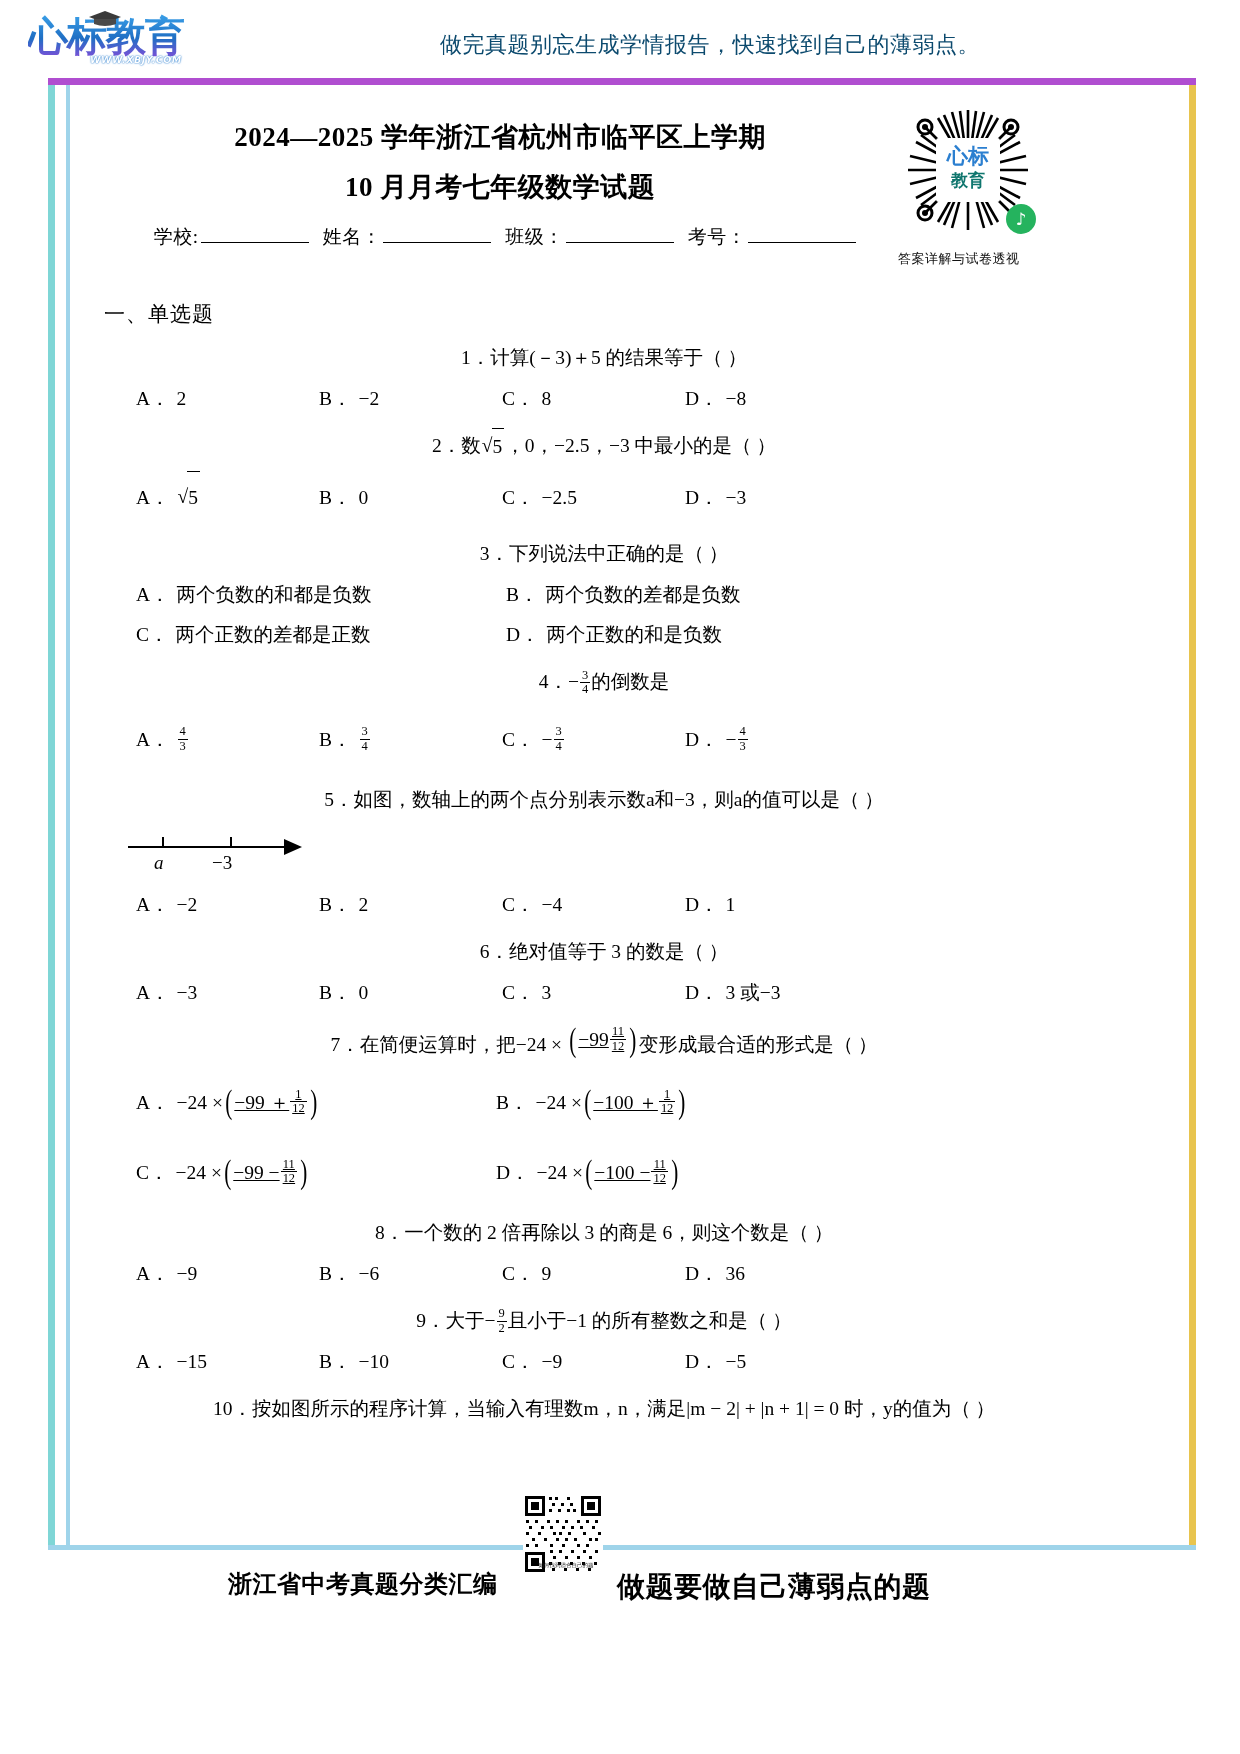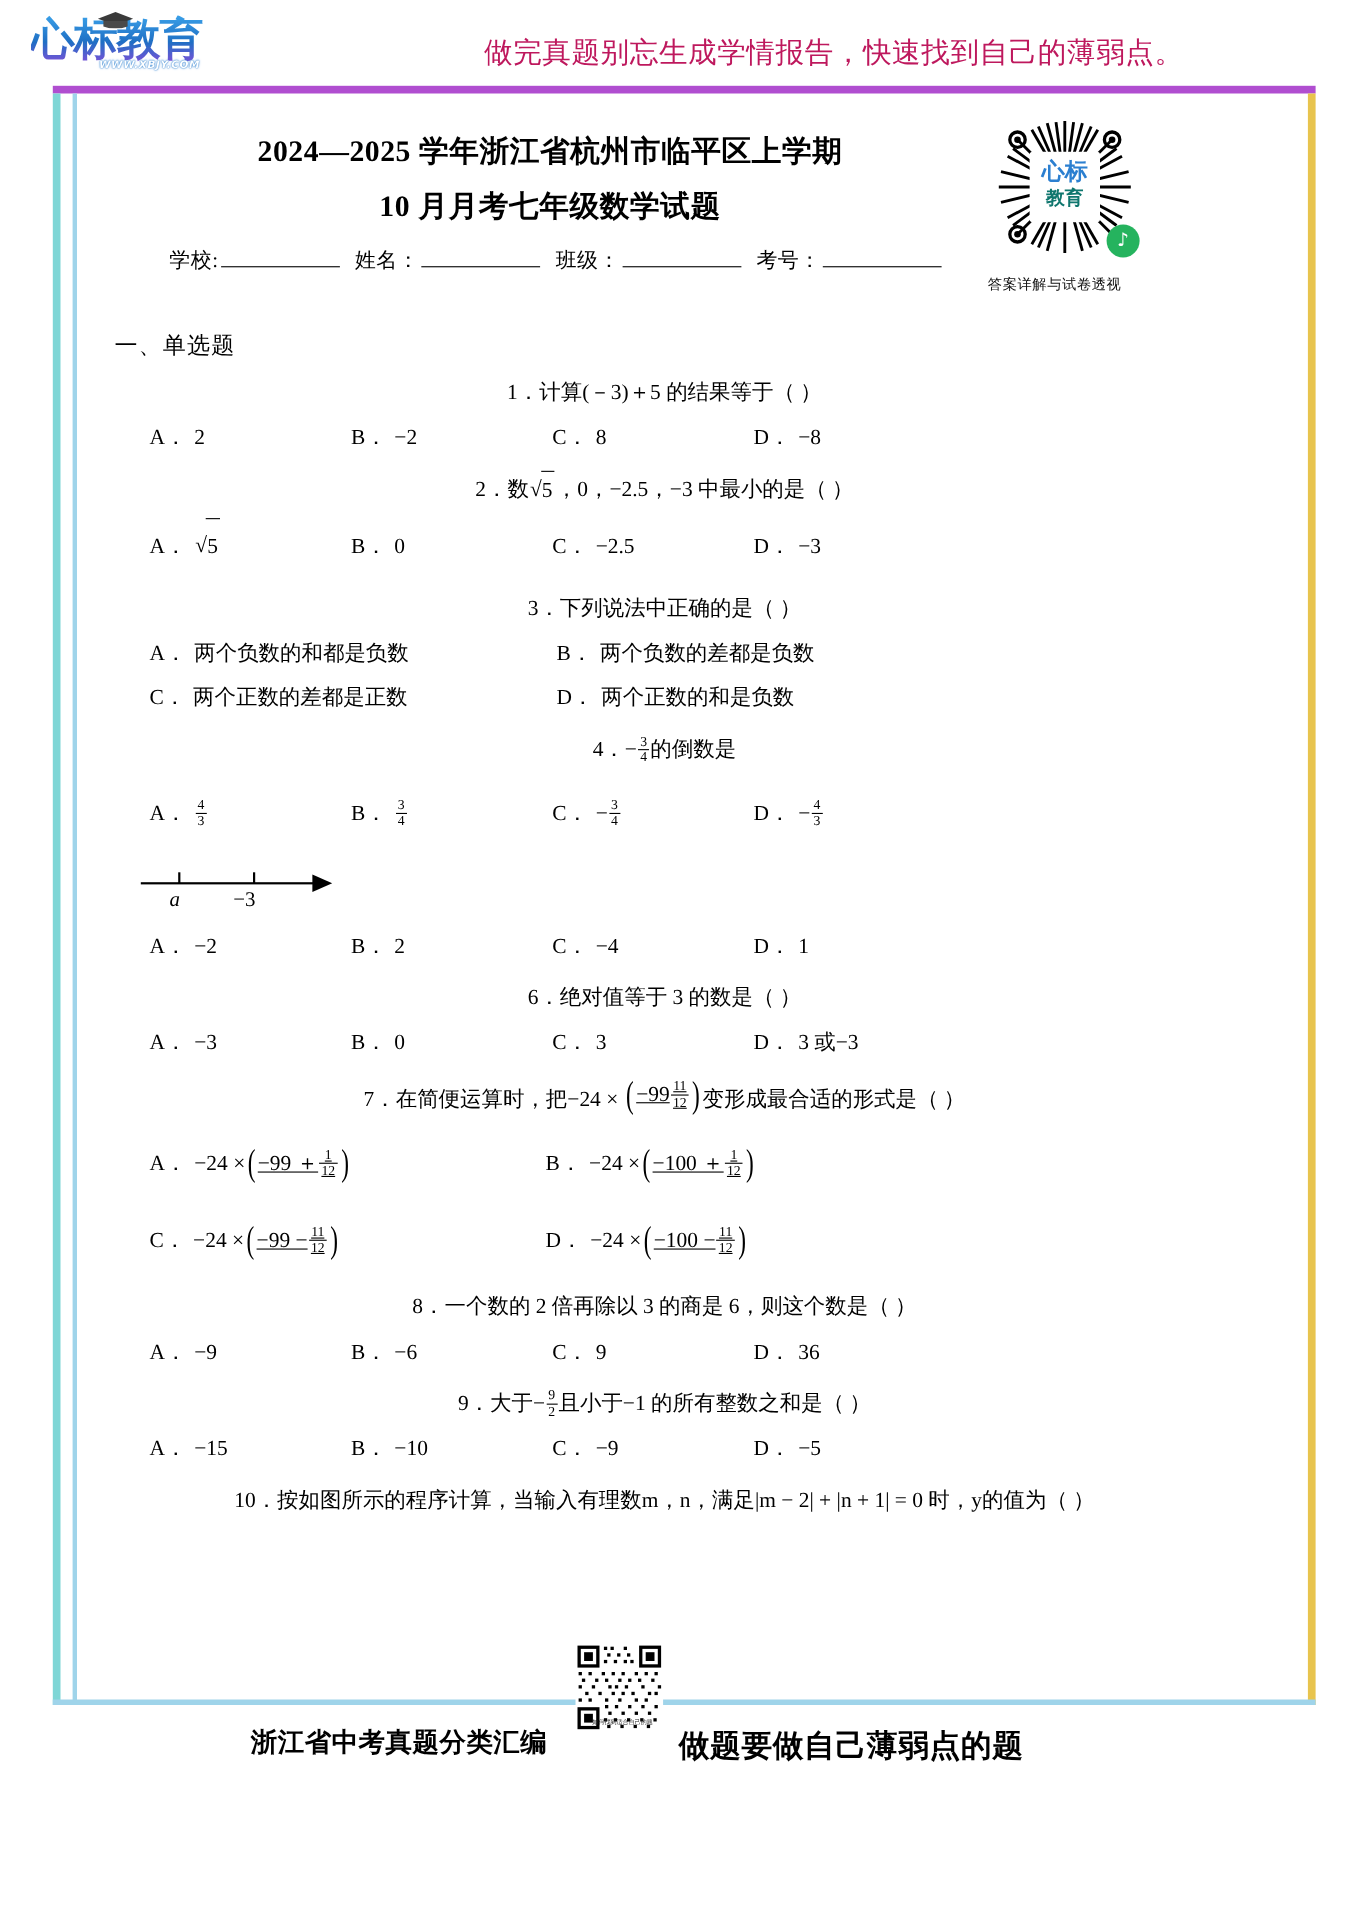--- a/index.html
+++ b/index.html
@@ -50,22 +50,22 @@
     font-weight: bold;
     font-style: italic;
     color: #ffffff;
     text-shadow: 0 0 1px #2a7fd0, 0 0 2px #2a7fd0;
     letter-spacing: 0.5px;
   }
   .header-tagline {
     position: absolute;
     left: 440px; top: 30px;
     font-family: "DejaVu Sans", sans-serif;
-    font-size: 26px;
-    color: #be185d;
+    font-size: 22px;
+    color: #0c4a6e;
     white-space: nowrap;
     letter-spacing: 0.5px;
   }
 
   
   .frame-top {
     position: absolute;
     left: 48px; top: 78px;
     width: 1148px; height: 7px;
     background: #b04ed0;
@@ -552,20 +552,23 @@
           <span>−</span>
           <span class="frac">
             <span class="num">4</span>
             <span class="den">3</span>
           </span>
         </div>
     </div>
   </div>
 
   <div class="q">
+    <div class="q-stem">
+      <span>5．</span><span>如图，数轴上的两个点分别表示数a和−3，则a的值可以是（  ）</span>
+    </div>
     <div class="numline">
       <div class="nl-axis"></div>
       <div class="nl-arrowhead"></div>
       <div class="nl-tick t1"></div>
       <div class="nl-tick t2"></div>
       <div class="nl-lab l1">a</div>
       <div class="nl-lab l2">−3</div>
     </div>
     <div class="opts">
       <div class="opt">

